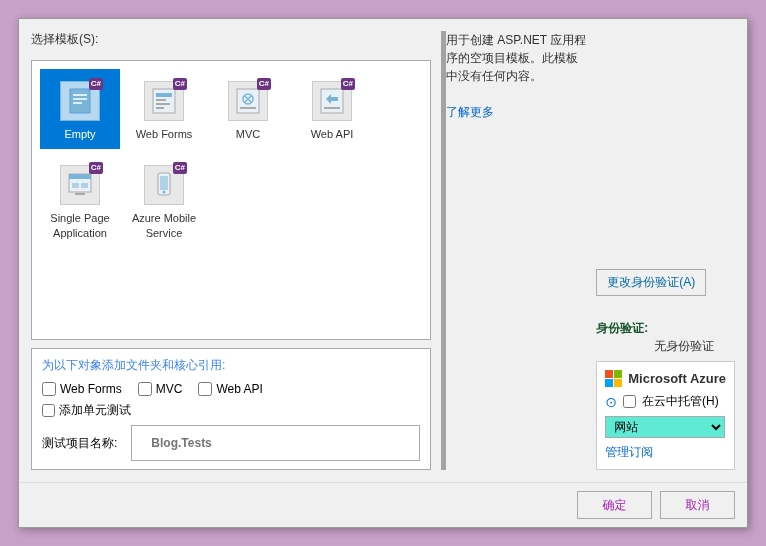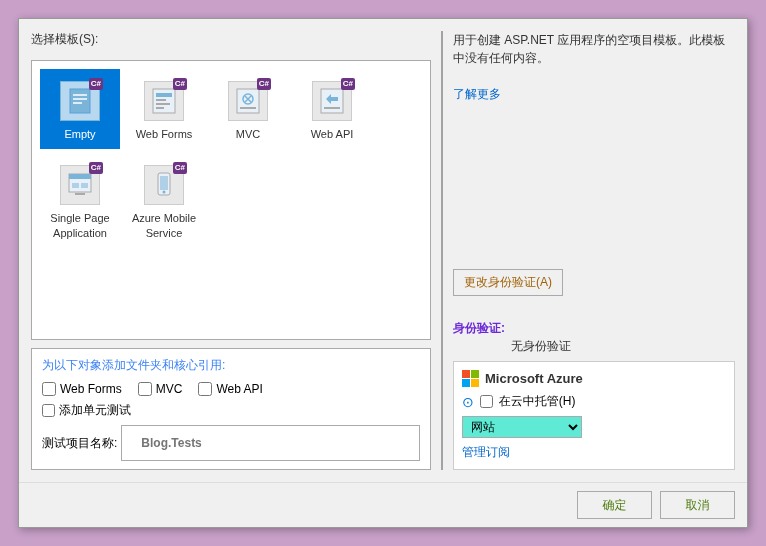--- a/index.html
+++ b/index.html
@@ -31,24 +31,22 @@
     }
     .left-panel {
       width: 400px;
       display: flex;
       flex-direction: column;
       gap: 8px;
     }
     .right-panel {
       flex: 1;
       display: flex;
-      flex-direction: column;
       gap: 8px;
-      padding-left: 10px;
-      border-left: 2px solid #a3a3a3;
+      border-left: 5px solid #a3a3a3;
     }
     .section-label {
       font-size: 12px;
       color: #333;
       margin-bottom: 4px;
     }
     .template-grid {
       display: grid;
       grid-template-columns: repeat(4, 80px);
       gap: 4px;
@@ -144,21 +142,21 @@
       height: 14px;
     }
     .unit-test-row {
       display: flex;
       align-items: center;
       gap: 4px;
     }
     .test-name-row {
       display: flex;
       align-items: center;
-      gap: 4px;
+      gap: 14px;
     }
     .test-name-row input {
       flex: 1;
       height: 36px;
       border: 1px solid #aaa;
       padding: 0 19px;
       font-size: 12px;
       color: #999;
       font-weight: bold;
     }
@@ -177,30 +175,30 @@
     }
     .auth-section {
       margin-top: auto;
     }
     .change-auth-btn {
       background: #f0f0f0;
       border: 1px solid #aaa;
       padding: 4px 10px;
       font-size: 12px;
       cursor: pointer;
-      color: #a16207;
+      color: #0369a1;
     }
     .auth-row {
       display: flex;
       align-items: center;
       gap: 6px;
       margin-top: 6px;
       font-size: 12px;
     }
-    .auth-label { color: #6d28d9; font-weight: bold; }
+    .auth-label { color: #14532d; font-weight: bold; }
     .auth-value { color: #333; margin-top: 36px; }
     .azure-section {
       background: white;
       border: 1px solid #ccc;
       padding: 8px;
       margin-top: 6px;
     }
     .azure-header {
       display: flex;
       align-items: center;
@@ -265,21 +263,21 @@
       border-top: 1px solid #ddd;
       background: #f0f0f0;
     }
     .footer-btn {
       width: 75px;
       height: 28px;
       border: 1px solid #aaa;
       background: #f0f0f0;
       font-size: 12px;
       cursor: pointer;
-      color: #4d7c0f;
+      color: #a21caf;
     }
   </style>
 </head>
 <body>
 
 <div class="dialog">
   <div class="dialog-body">
 
     <div class="left-panel">
       <div class="section-label">选择模板(S):</div>

